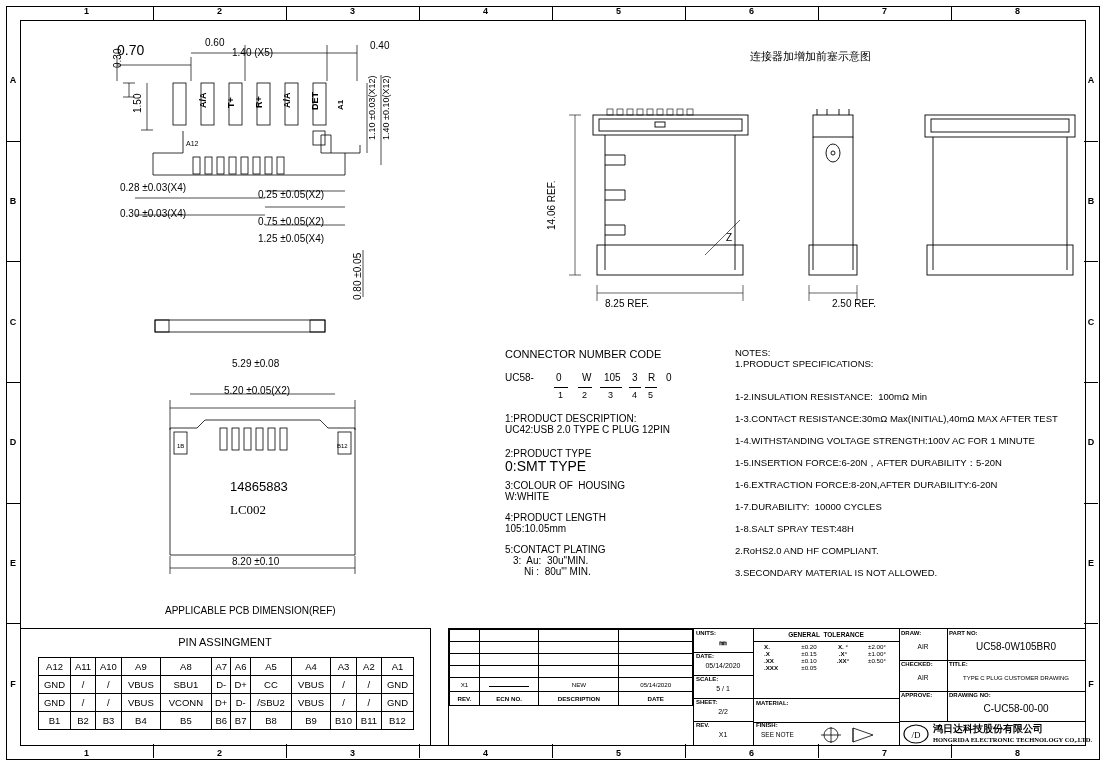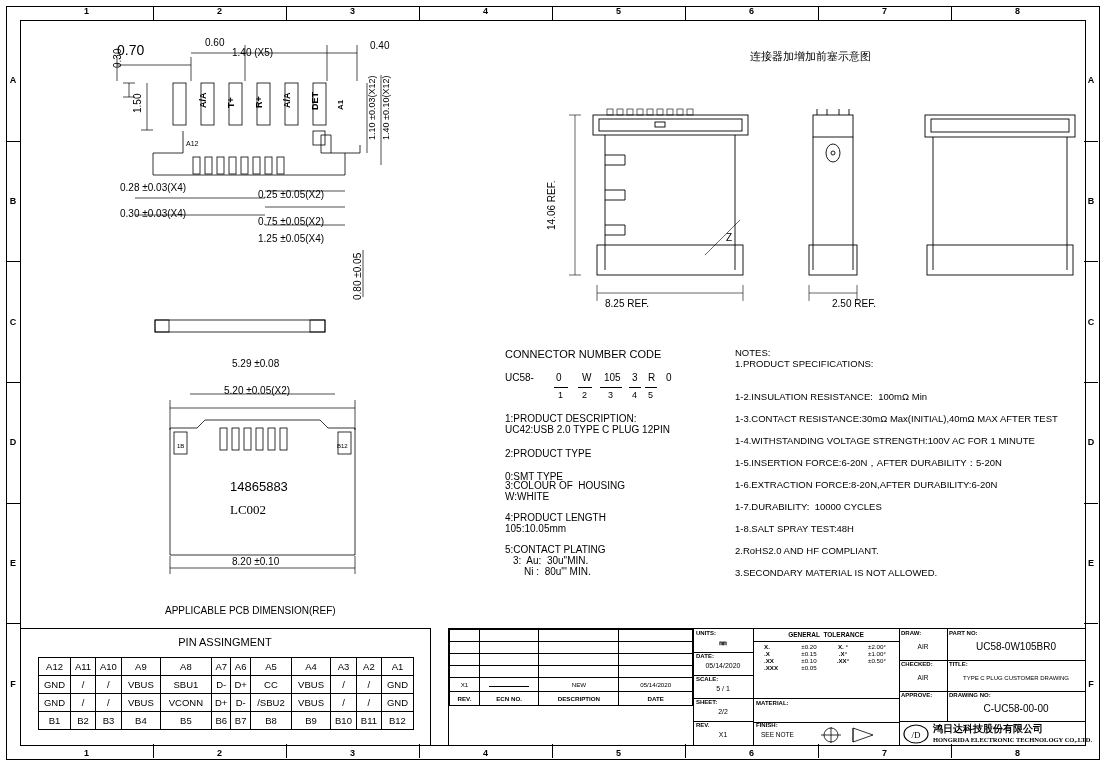--- a/index.html
+++ b/index.html
@@ -280,21 +280,21 @@
   <div class="ln hl" style="left:645px;top:387px;width:12px;"></div>
   <div class="txt" style="left:558px;top:391px;font-size:9px;">1</div>
   <div class="txt" style="left:582px;top:391px;font-size:9px;">2</div>
   <div class="txt" style="left:608px;top:391px;font-size:9px;">3</div>
   <div class="txt" style="left:632px;top:391px;font-size:9px;">4</div>
   <div class="txt" style="left:648px;top:391px;font-size:9px;">5</div>
 
   <div class="txt" style="left:505px;top:413px;font-size:10px;">1:PRODUCT DESCRIPTION:</div>
   <div class="txt" style="left:505px;top:424px;font-size:10px;">UC42:USB 2.0 TYPE C PLUG 12PIN</div>
   <div class="txt" style="left:505px;top:448px;font-size:10px;">2:PRODUCT TYPE</div>
-  <div class="txt" style="left:505px;top:459px;font-size:10px;margin-top:12px;">0:SMT TYPE</div>
+  <div class="txt" style="left:505px;top:459px;font-size:14px;">0:SMT TYPE</div>
   <div class="txt" style="left:505px;top:480px;font-size:10px;">3:COLOUR OF  HOUSING</div>
   <div class="txt" style="left:505px;top:491px;font-size:10px;">W:WHITE</div>
   <div class="txt" style="left:505px;top:512px;font-size:10px;">4:PRODUCT LENGTH</div>
   <div class="txt" style="left:505px;top:523px;font-size:10px;">105:10.05mm</div>
   <div class="txt" style="left:505px;top:544px;font-size:10px;">5:CONTACT PLATING</div>
   <div class="txt" style="left:513px;top:555px;font-size:10px;">3:  Au:  30u"MIN.
     Ni :  80u"' MIN.</div>
 
   <div class="txt" style="left:735px;top:348px;font-size:9.5px;">NOTES:</div>
   <div class="txt" style="left:735px;top:359px;font-size:9.5px;">1.PRODUCT SPECIFICATIONS:</div>

